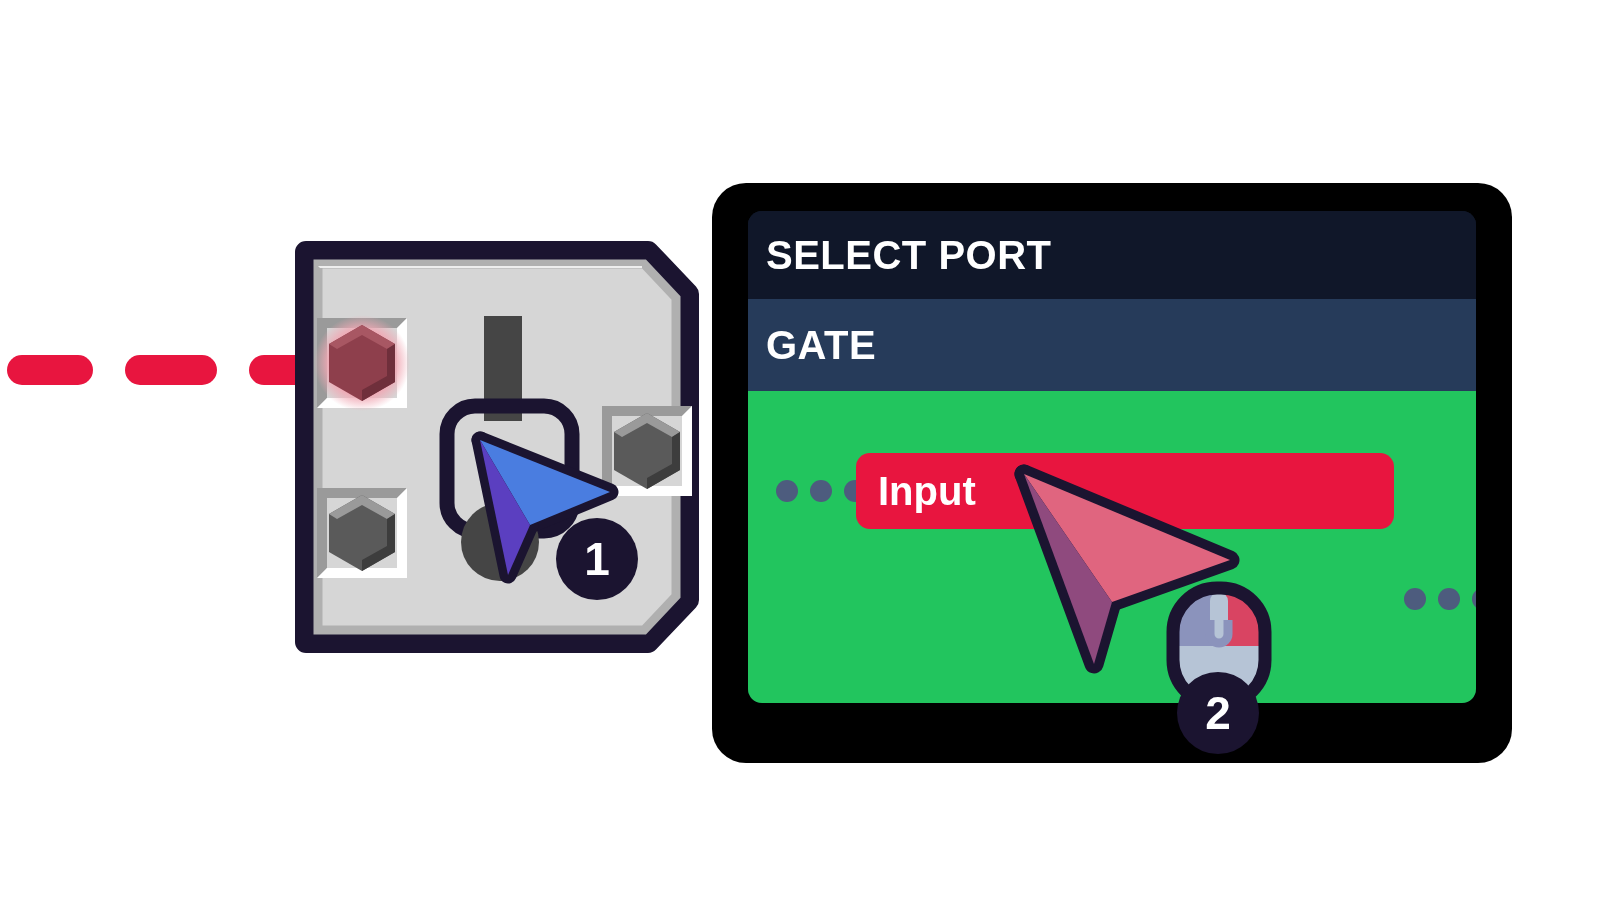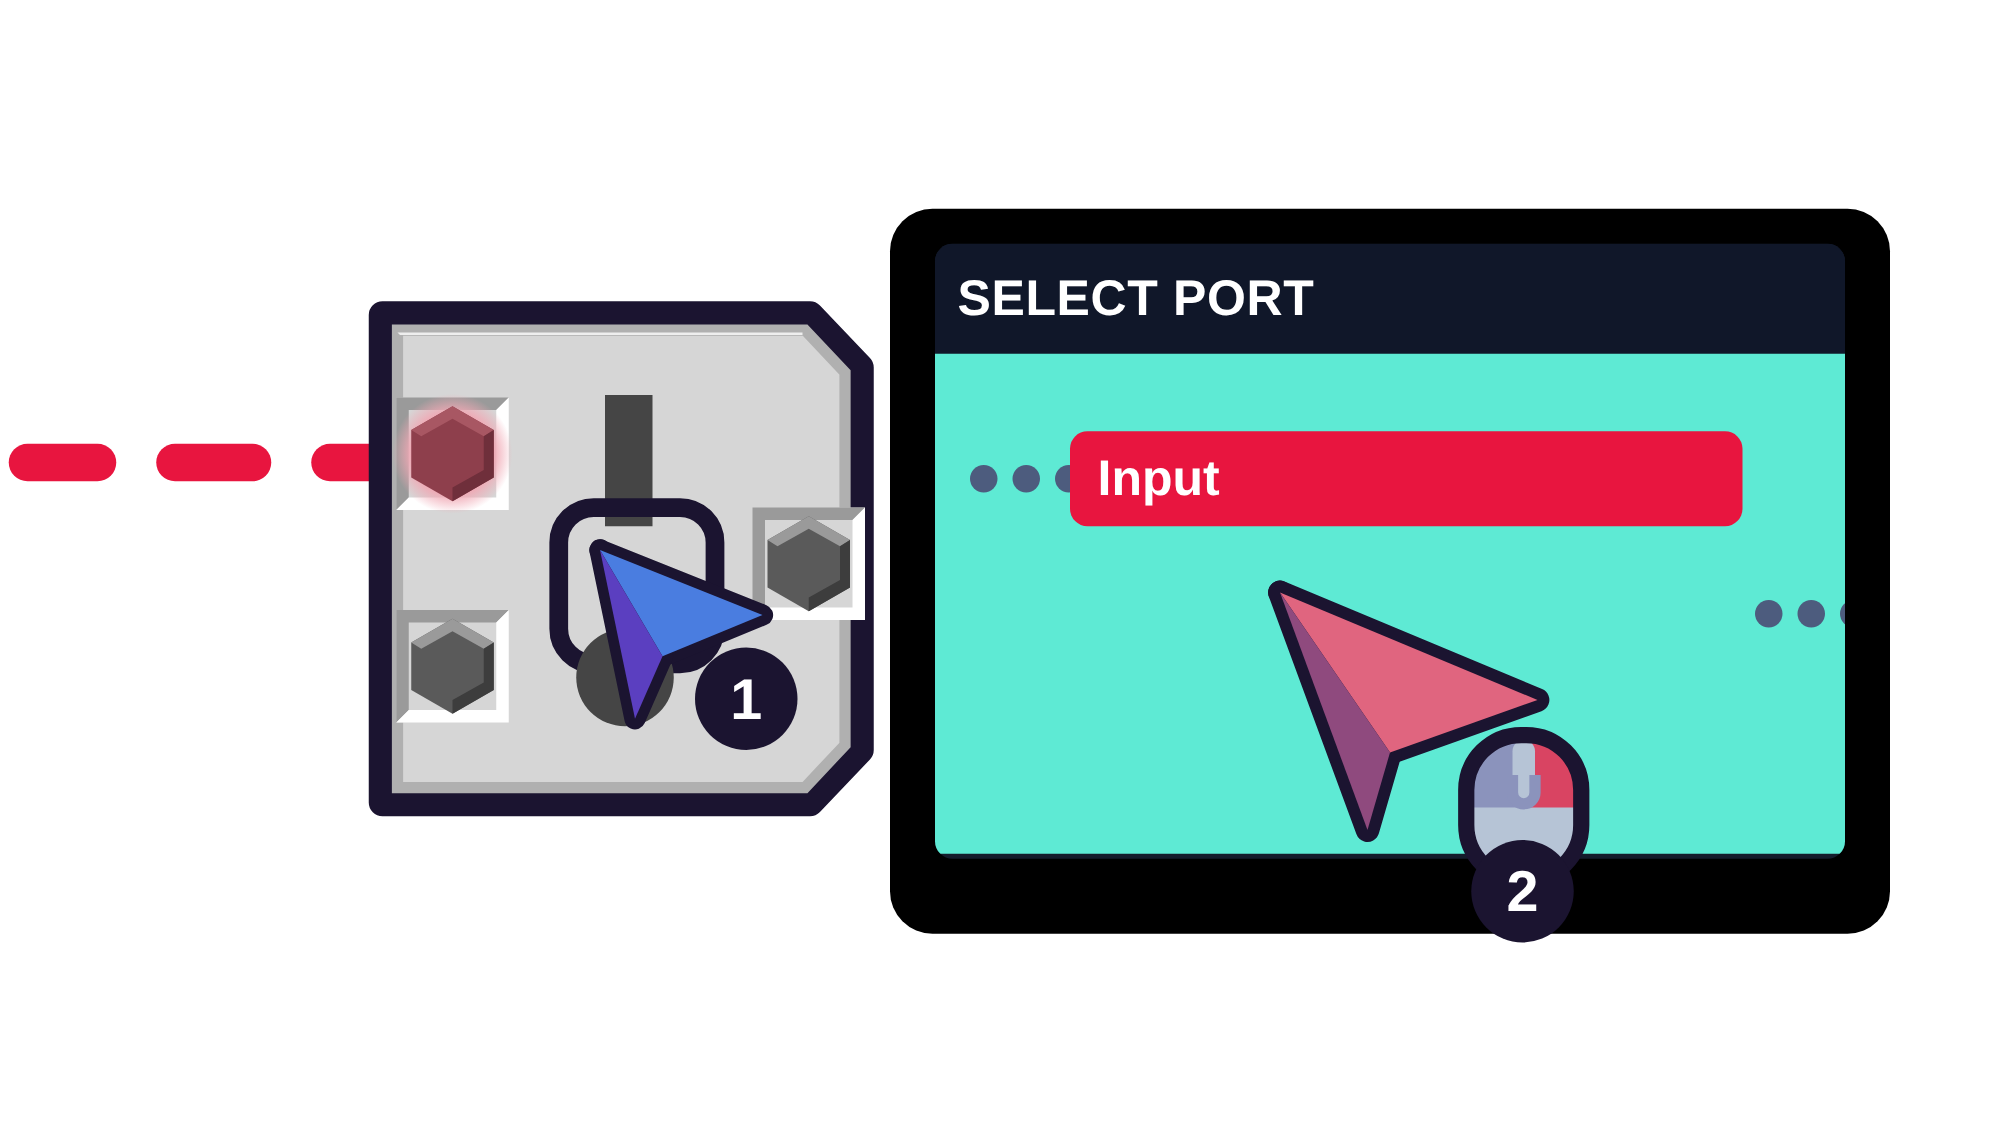--- a/index.html
+++ b/index.html
@@ -37,21 +37,21 @@
     top: 238px;
     width: 410px;
     height: 418px;
   }
   .module-svg { display:block; width: 100%; height: 100%; }
 
   
   .panel {
     position: absolute;
     left: 712px;
-    top: 167px;
+    top: 183px;
     width: 800px;
     height: 580px;
     background: #000000;
     border-radius: 34px;
   }
   .panel-inner {
     position: absolute;
     left: 36px;
     top: 28px;
     width: 728px;
@@ -84,21 +84,21 @@
   }
   .panel-section-title {
     color: #ffffff;
     font-size: 40px;
     font-weight: bold;
     letter-spacing: 0.5px;
   }
   .panel-body {
     position: relative;
     height: 400px;
-    background: #5eead4;
+    background: #22c55e;
   }
 
   .opt-row {
     position: absolute;
     left: 0;
     width: 100%;
     height: 76px;
   }
   .opt-row.r1 { top: 62px; }
   .opt-row.r2 { top: 170px; }
@@ -242,20 +242,23 @@
     </svg>
   </div>
 
   <div class="panel">
     <div class="panel-inner">
 
       <div class="panel-header">
         <span class="panel-header-title">SELECT PORT</span>
       </div>
 
+      <div class="panel-section">
+        <span class="panel-section-title">GATE</span>
+      </div>
 
       <div class="panel-body">
 
         <div class="opt-row r1">
           <div class="dots left">
             <span class="dot"></span>
             <span class="dot"></span>
             <span class="dot"></span>
           </div>
           <div class="opt-btn">

